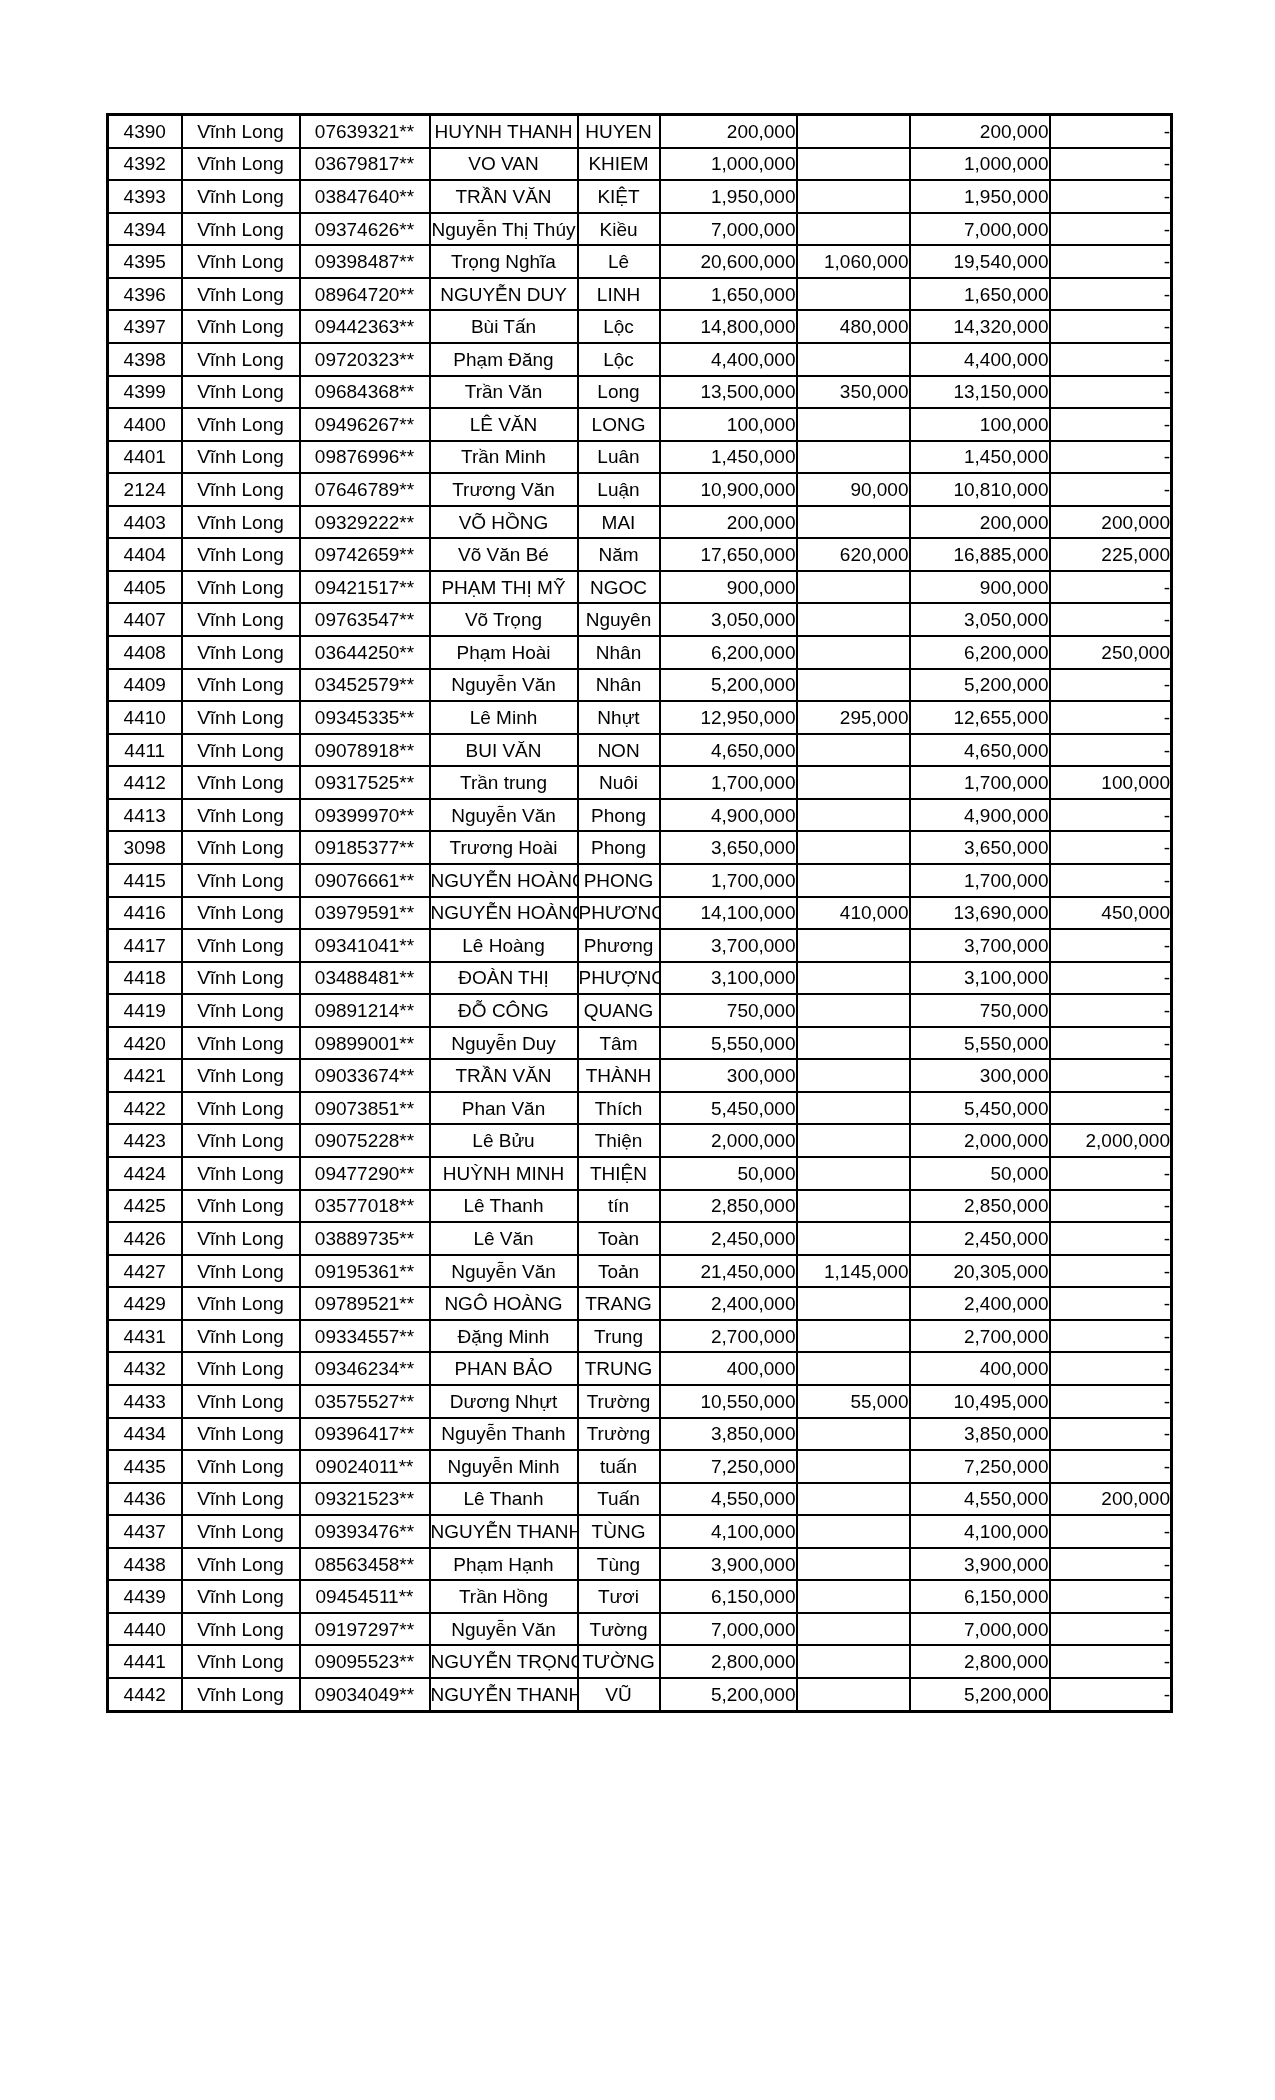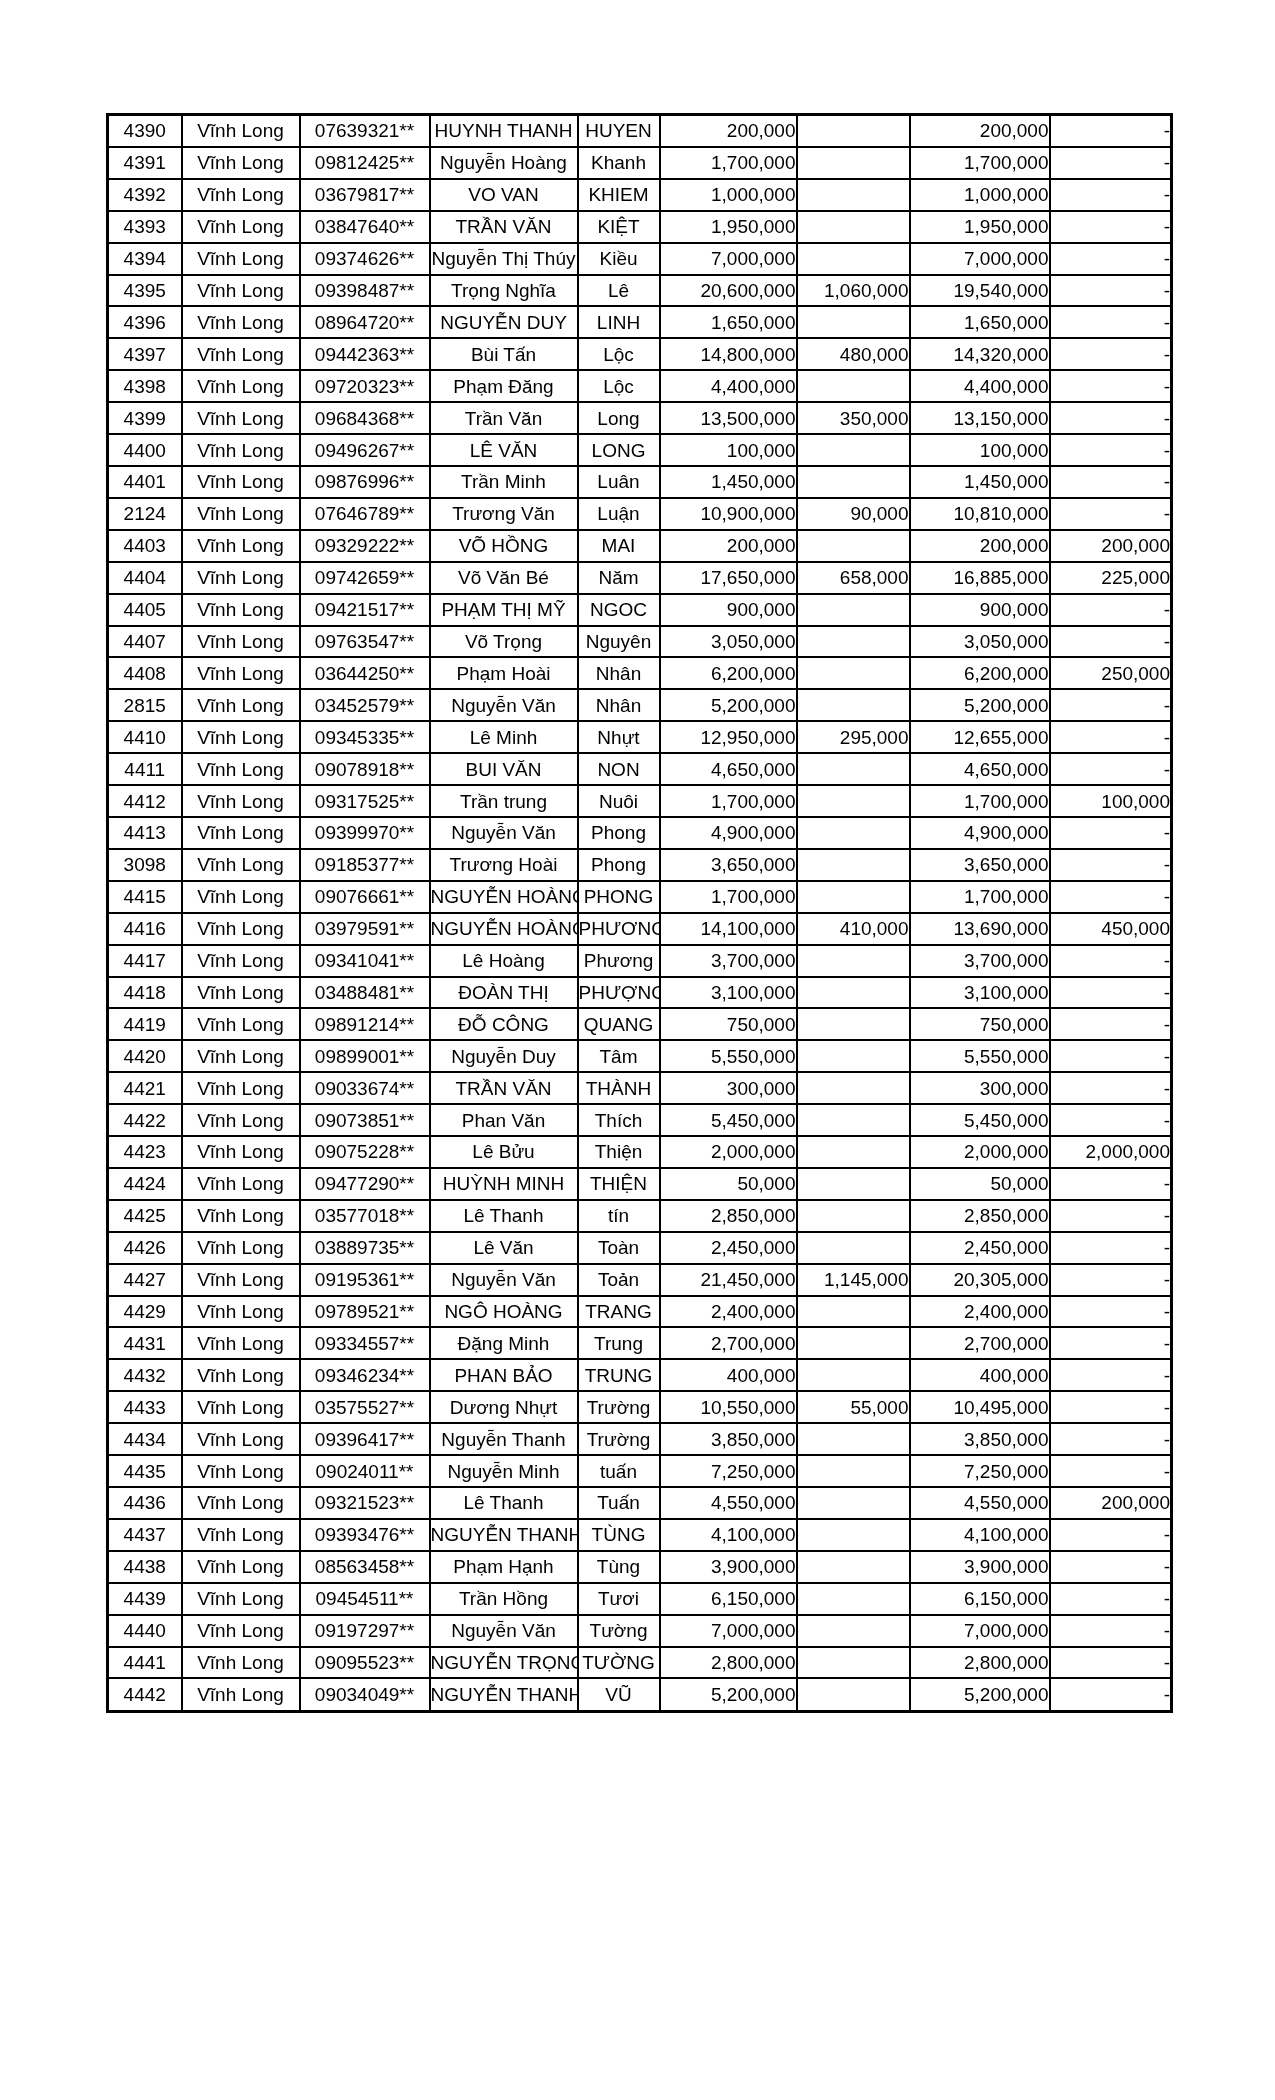--- a/index.html
+++ b/index.html
@@ -75,31 +75,20 @@
           <td class="c1">Vĩnh Long</td>
           <td class="c2">07639321**</td>
           <td class="c3">HUYNH THANH</td>
           <td class="c4">HUYEN</td>
           <td class="c5">200,000</td>
           <td class="c6"></td>
           <td class="c7">200,000</td>
           <td class="c8">-</td>
         </tr>
         <tr>
-          <td class="c0">4391</td>
-          <td class="c1">Vĩnh Long</td>
-          <td class="c2">09812425**</td>
-          <td class="c3">Nguyễn Hoàng</td>
-          <td class="c4">Khanh</td>
-          <td class="c5">1,700,000</td>
-          <td class="c6"></td>
-          <td class="c7">1,700,000</td>
-          <td class="c8">-</td>
-        </tr>
-        <tr>
           <td class="c0">4392</td>
           <td class="c1">Vĩnh Long</td>
           <td class="c2">03679817**</td>
           <td class="c3">VO VAN</td>
           <td class="c4">KHIEM</td>
           <td class="c5">1,000,000</td>
           <td class="c6"></td>
           <td class="c7">1,000,000</td>
           <td class="c8">-</td>
         </tr>
@@ -224,21 +213,21 @@
           <td class="c7">200,000</td>
           <td class="c8">200,000</td>
         </tr>
         <tr>
           <td class="c0">4404</td>
           <td class="c1">Vĩnh Long</td>
           <td class="c2">09742659**</td>
           <td class="c3">Võ Văn Bé</td>
           <td class="c4">Năm</td>
           <td class="c5">17,650,000</td>
-          <td class="c6">658,000</td>
+          <td class="c6">620,000</td>
           <td class="c7">16,885,000</td>
           <td class="c8">225,000</td>
         </tr>
         <tr>
           <td class="c0">4405</td>
           <td class="c1">Vĩnh Long</td>
           <td class="c2">09421517**</td>
           <td class="c3">PHẠM THỊ MỸ</td>
           <td class="c4">NGOC</td>
           <td class="c5">900,000</td>
@@ -262,21 +251,21 @@
           <td class="c1">Vĩnh Long</td>
           <td class="c2">03644250**</td>
           <td class="c3">Phạm Hoài</td>
           <td class="c4">Nhân</td>
           <td class="c5">6,200,000</td>
           <td class="c6"></td>
           <td class="c7">6,200,000</td>
           <td class="c8">250,000</td>
         </tr>
         <tr>
-          <td class="c0">2815</td>
+          <td class="c0">4409</td>
           <td class="c1">Vĩnh Long</td>
           <td class="c2">03452579**</td>
           <td class="c3">Nguyễn Văn</td>
           <td class="c4">Nhân</td>
           <td class="c5">5,200,000</td>
           <td class="c6"></td>
           <td class="c7">5,200,000</td>
           <td class="c8">-</td>
         </tr>
         <tr>

